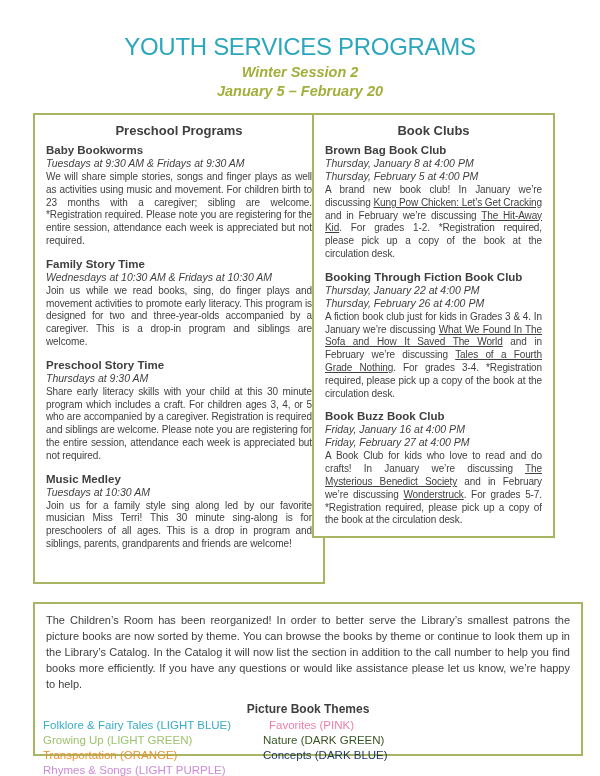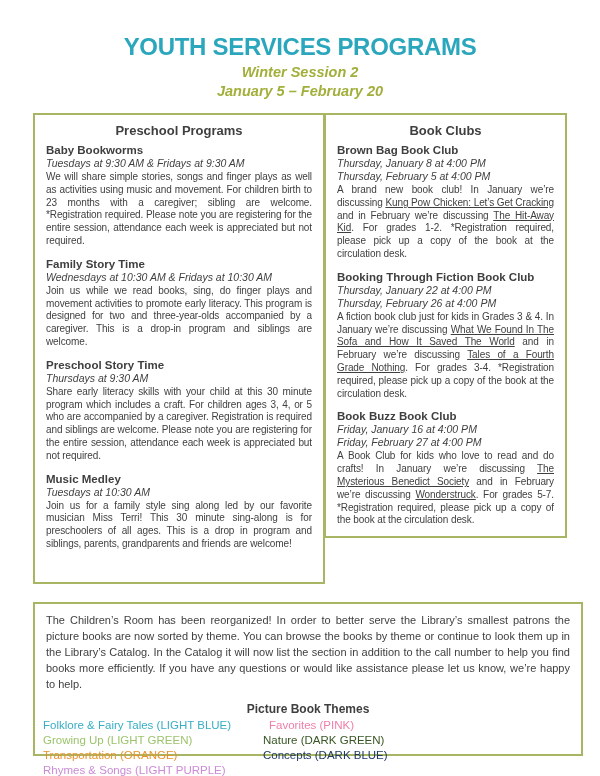--- a/index.html
+++ b/index.html
@@ -2,33 +2,33 @@
 <html><head>
 <meta charset="utf-8">
 <style>
   html,body{margin:0;padding:0;}
   body{
     width:600px;height:776px;background:#ffffff;position:relative;
     font-family:"Liberation Sans",sans-serif;color:#3F3F3F;
   }
   .page-title{
     position:absolute;top:33px;left:0;width:600px;text-align:center;
-    font-size:24px;font-weight:bold;letter-spacing:-0.3px;
+    font-size:24px;font-weight:normal;letter-spacing:-0.3px;
   }
   .subtitle{
     position:absolute;left:0;width:600px;text-align:center;
     font-size:14.5px;font-weight:bold;font-style:italic;
   }
   .sub1{top:64px;} .sub2{top:83px;}
   .box{
     position:absolute;border:2px solid #A8B562;background:#fff;
     box-sizing:border-box;
   }
   .box-preschool{left:33px;top:113px;width:292px;height:471px;}
-  .box-clubs{left:324px;top:113px;width:243px;height:425px;}
+  .box-clubs{left:312px;top:113px;width:243px;height:425px;}
   .box-notice{left:33px;top:602px;width:550px;height:154px;}
   .box h2{
     margin:8px 10px 5px;text-align:center;font-size:13px;font-weight:bold;color:#3F3F3F;
   }
   .entry{margin:0 11px 9px;}
   .entry-name{font-size:11.5px;font-weight:bold;line-height:14px;}
   .entry-sched{font-size:10.5px;font-style:italic;line-height:13px;}
   .entry-text{
     margin:1px 0 0;font-size:10px;line-height:12.8px;text-align:justify;
     letter-spacing:-0.1px;

